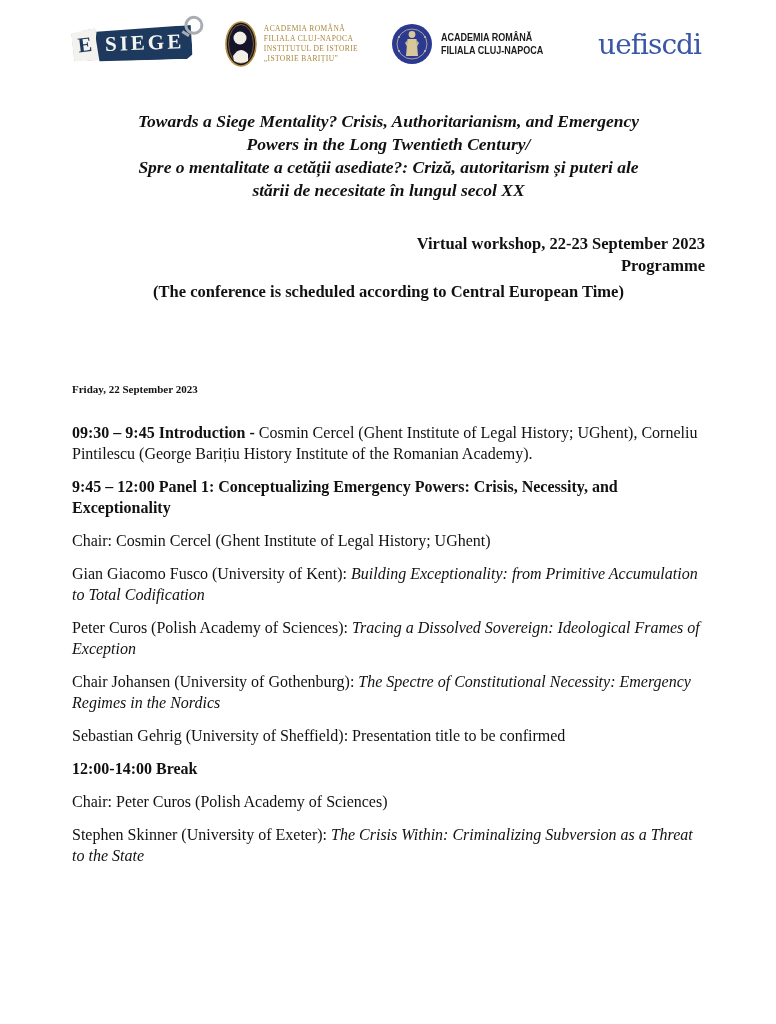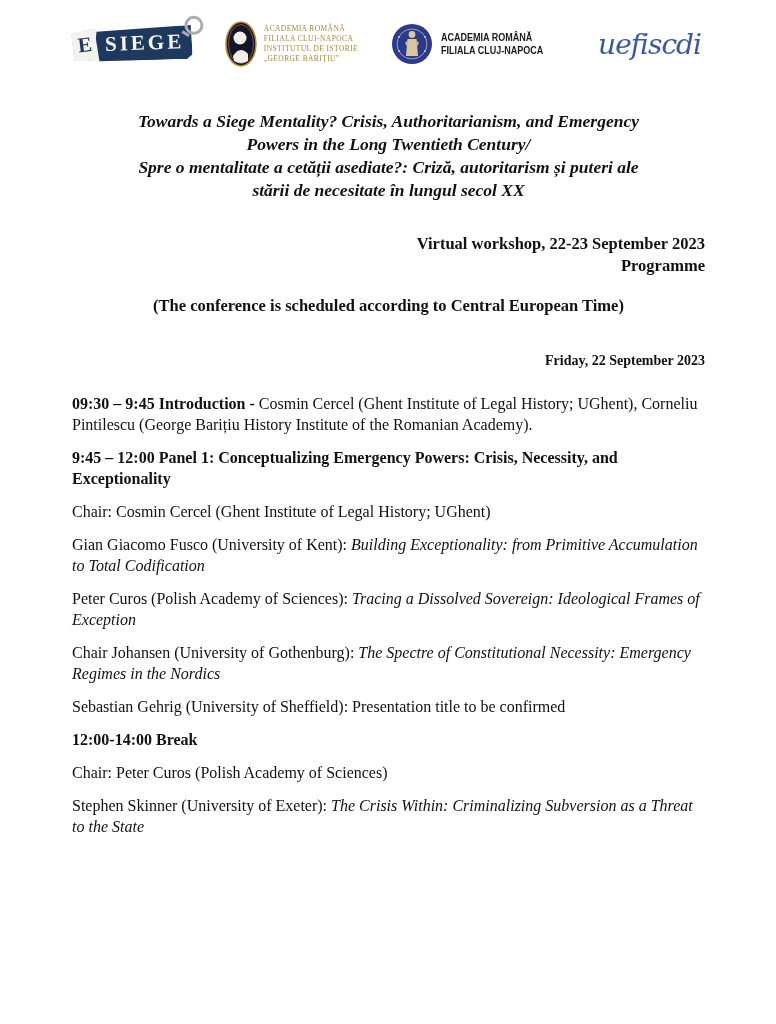--- a/index.html
+++ b/index.html
@@ -91,21 +91,20 @@
     line-height:13.5px;
     transform: scaleX(.82);
     transform-origin:left center;
     white-space:nowrap;
   }
 
   
   .uefiscdi {
     color:#3a57a7;
     font-family:"DejaVu Serif", serif;
-    font-style:italic;
     font-size:28px;
     letter-spacing:-1px;
     padding-right:4px;
   }
 
   
   .doc-title {
     margin-top: 40px;
     text-align: center;
     font-weight: 700;
@@ -114,31 +113,31 @@
     line-height: 23px;
   }
   .subtitle {
     margin-top: 31px;
     text-align: right;
     font-weight: 700;
     font-size: 16.5px;
     line-height: 22px;
   }
   .subtitle-note {
-    margin-top: 18px;
+    margin-top: 4px;
     text-align: center;
     font-weight: 700;
     font-size: 16.5px;
     line-height: 21px;
   }
   .day-heading {
-    margin-top: 34px;
-    text-align: right;
-    font-weight: 700;
-    font-size: 14px;
+    margin-top: 77px;
+    text-align: left;
+    font-weight: 700;
+    font-size: 11px;
     line-height: 21px;
   }
   .schedule { margin-top: 22px; }
   .schedule p {
     margin: 0 0 12px 0;
     font-size: 16px;
     line-height: 21px;
   }
   .seg-bold { font-weight: 700; }
   .seg-italic { font-style: italic; }
@@ -161,21 +160,21 @@
       <svg width="32" height="46" viewBox="0 0 32 46">
         <ellipse cx="16" cy="23" rx="15" ry="22" fill="#15142b" stroke="#b78f3d" stroke-width="1.6"></ellipse>
         <ellipse cx="16" cy="23" rx="12.5" ry="19.5" fill="none" stroke="#b78f3d" stroke-width="0.6"></ellipse>
         <circle cx="15" cy="17" r="6.5" fill="#f3efe6"></circle>
         <path d="M8 35 Q15 24 23 33 L23 40 Q16 44 9 40 Z" fill="#f3efe6"></path>
       </svg>
       <div class="inst-text">
         <div>ACADEMIA ROMÂNĂ</div>
         <div>FILIALA CLUJ-NAPOCA</div>
         <div>INSTITUTUL DE ISTORIE</div>
-        <div>„GEORGE BARIȚIU”</div>
+        <div>„ISTORIE BARIȚIU”</div>
       </div>
     </div>
 
     <div class="acad-logo">
       <svg width="42" height="42" viewBox="0 0 42 42">
         <circle cx="21" cy="21" r="20" fill="#2b3990"></circle>
         <circle cx="21" cy="21" r="15" fill="none" stroke="#cbbd9a" stroke-width="0.8"></circle>
         <circle cx="21" cy="11.5" r="3.4" fill="#d8c79a"></circle>
         <path d="M16.5 16 L25.5 16 L27 33 L15 33 Z" fill="#d8c79a"></path>
         <path d="M14 20 L16.7 17 L16.2 24 Z" fill="#c9b789"></path>

